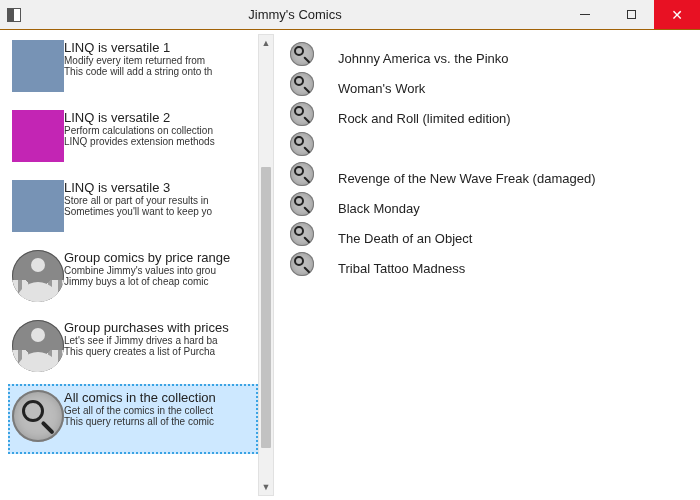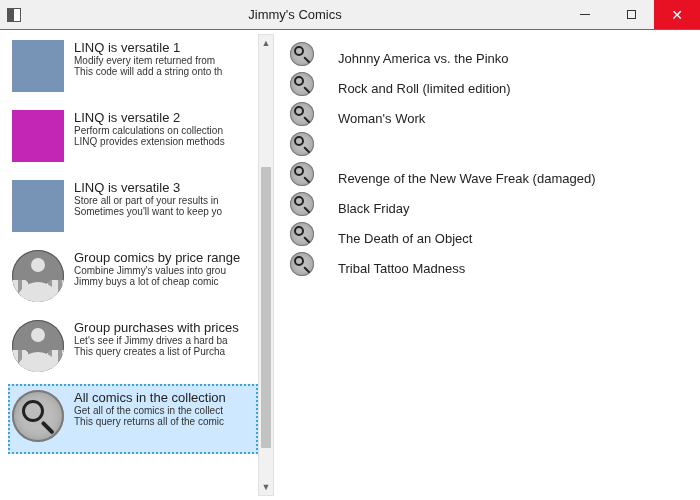--- a/index.html
+++ b/index.html
@@ -66,21 +66,21 @@
     height:16px; display:flex; align-items:center; justify-content:center;
     color:#666; font-size:9px;
   }
   .vscroll .track { position:absolute; top:17px; bottom:17px; left:0; right:0; }
   .vscroll .thumb {
     position:absolute; left:2px; right:2px; background:#c2c2c2; border-radius:1px;
   }
 
   
   .litem {
-    display:flex; gap:10px; padding:4px 2px 10px 2px;
+    display:flex; padding:4px 2px 10px 2px;
     border:2px solid transparent;
   }
   .litem .thumb-box {
     width:52px; height:52px; flex: 0 0 52px; display:flex; align-items:center; justify-content:center;
   }
   .color-sq { width:52px; height:52px; }
   .avatar-circle {
     width:52px; height:52px; border-radius:50%;
     background:#888; position:relative; overflow:hidden;
     box-shadow: inset 0 0 0 1px #555;
@@ -237,48 +237,48 @@
             <div class="ring"></div>
             <div class="handle"></div>
           </div>
           <div class="label">Johnny America vs. the Pinko</div>
         </div>
         <div class="ritem">
           <div class="ico">
             <div class="ring"></div>
             <div class="handle"></div>
           </div>
+          <div class="label">Woman's Work</div>
+        </div>
+        <div class="ritem">
+          <div class="ico">
+            <div class="ring"></div>
+            <div class="handle"></div>
+          </div>
           <div class="label">Rock and Roll (limited edition)</div>
         </div>
         <div class="ritem">
           <div class="ico">
             <div class="ring"></div>
             <div class="handle"></div>
           </div>
-          <div class="label">Woman's Work</div>
-        </div>
-        <div class="ritem">
-          <div class="ico">
-            <div class="ring"></div>
-            <div class="handle"></div>
-          </div>
         </div>
         <div class="ritem">
           <div class="ico">
             <div class="ring"></div>
             <div class="handle"></div>
           </div>
           <div class="label">Revenge of the New Wave Freak (damaged)</div>
         </div>
         <div class="ritem">
           <div class="ico">
             <div class="ring"></div>
             <div class="handle"></div>
           </div>
-          <div class="label">Black Friday</div>
+          <div class="label">Black Monday</div>
         </div>
         <div class="ritem">
           <div class="ico">
             <div class="ring"></div>
             <div class="handle"></div>
           </div>
           <div class="label">The Death of an Object</div>
         </div>
         <div class="ritem">
           <div class="ico">

